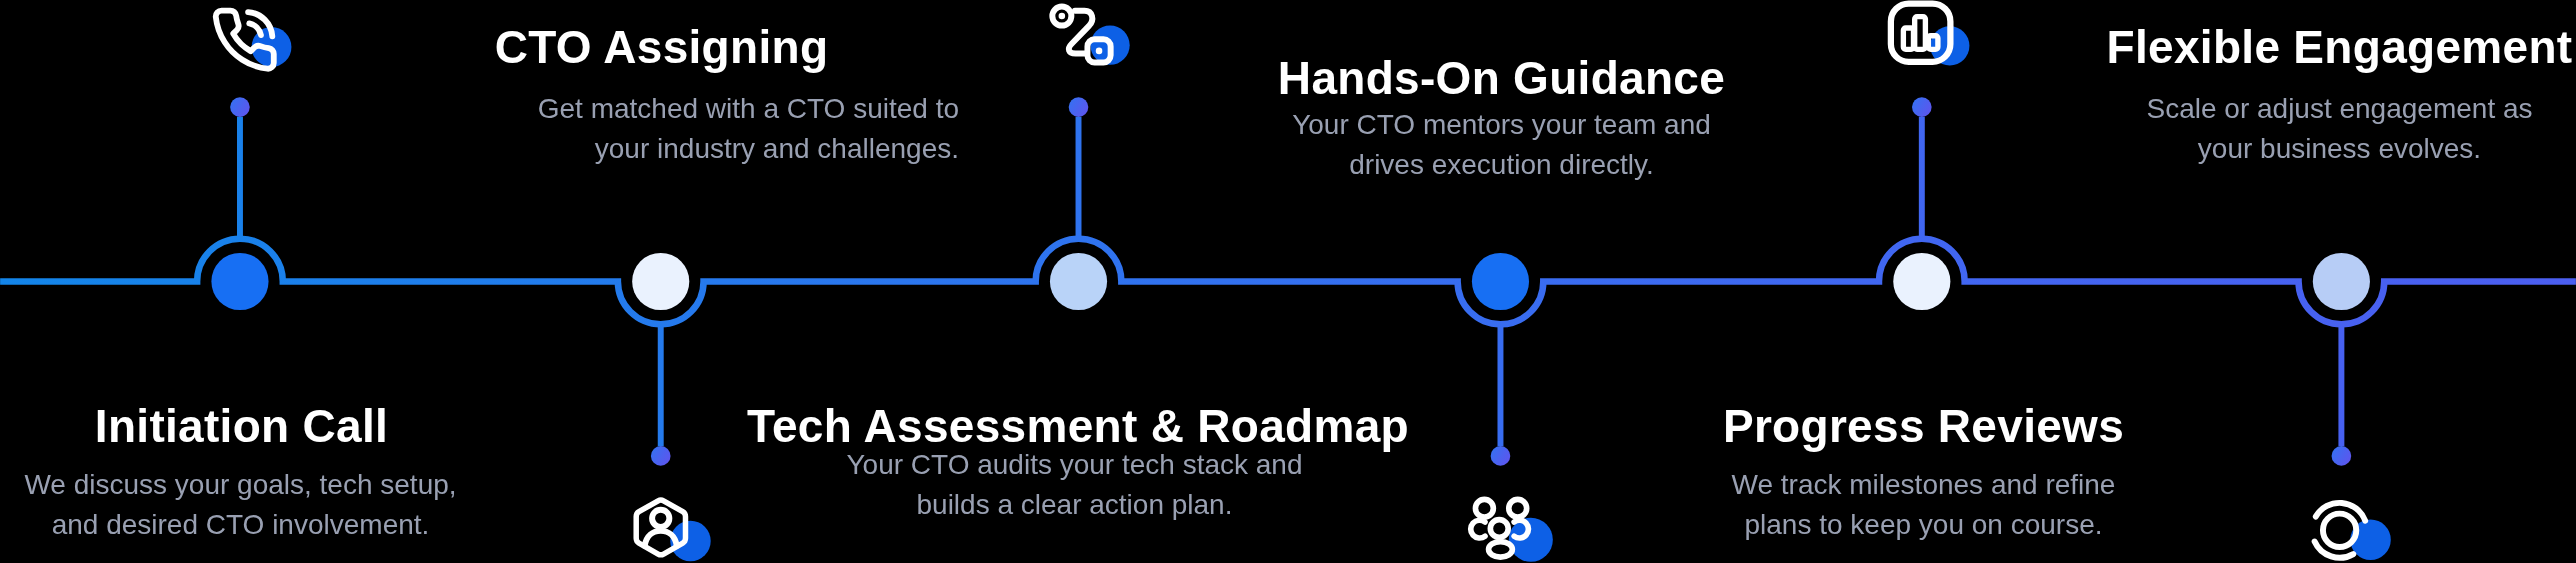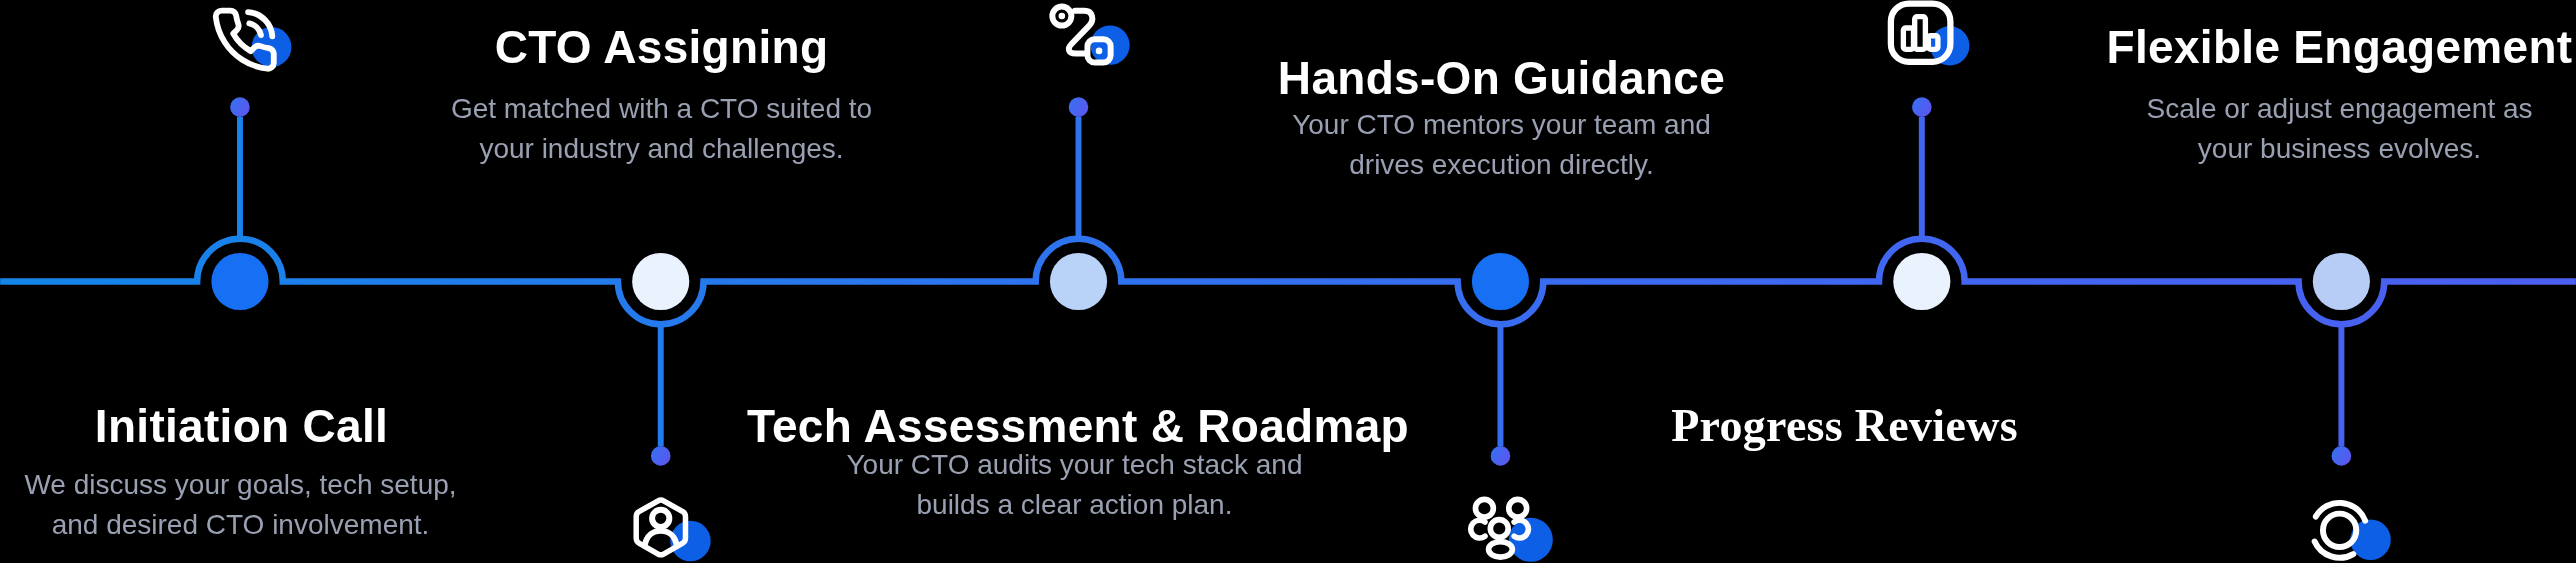--- a/index.html
+++ b/index.html
@@ -146,31 +146,33 @@
         <path d="M 3889,910 A 46,46 0 0 0 3954,931"></path>
       </g>
     </g>
   </svg>
 
   <div class="step-title" style="left:-86px;top:405px;">Initiation Call</div>
   <div class="step-desc" style="left:-57px;top:465px;">We discuss your goals, tech setup,
 and desired CTO involvement.</div>
 
   <div class="step-title" style="left:334px;top:26px;">CTO Assigning</div>
-  <div class="step-desc" style="left:364px;top:89px;">Get matched with a CTO suited to
+  <div class="step-desc" style="left:364px;top:89px;text-align:right;">Get matched with a CTO suited to
 your industry and challenges.</div>
 
   <div class="step-title" style="left:747px;top:405px;text-align:right;">Tech Assessment &amp; Roadmap</div>
   <div class="step-desc" style="left:777px;top:445px;">Your CTO audits your tech stack and
 builds a clear action plan.</div>
 
   <div class="step-title" style="left:1174px;top:26px;margin-top:31px;">Hands-On Guidance</div>
   <div class="step-desc" style="left:1204px;top:76px;margin-top:29px;">Your CTO mentors your team and
 drives execution directly.</div>
 
-  <div class="step-title" style="left:1517px;top:405px;font-family:Liberation Serif, serif;">Progress Reviews</div>
+  <div class="step-title" style="left:1596px;top:405px;">Progress Reviews</div>
+  <div class="step-desc" style="left:1626px;top:465px;">We track milestones and refine
+plans to keep you on course.</div>
 
   <div class="step-title" style="left:2012px;top:26px;">Flexible Engagement</div>
   <div class="step-desc" style="left:2042px;top:89px;">Scale or adjust engagement as
 your business evolves.</div>
 
 </div>
 
 
 </body></html>

